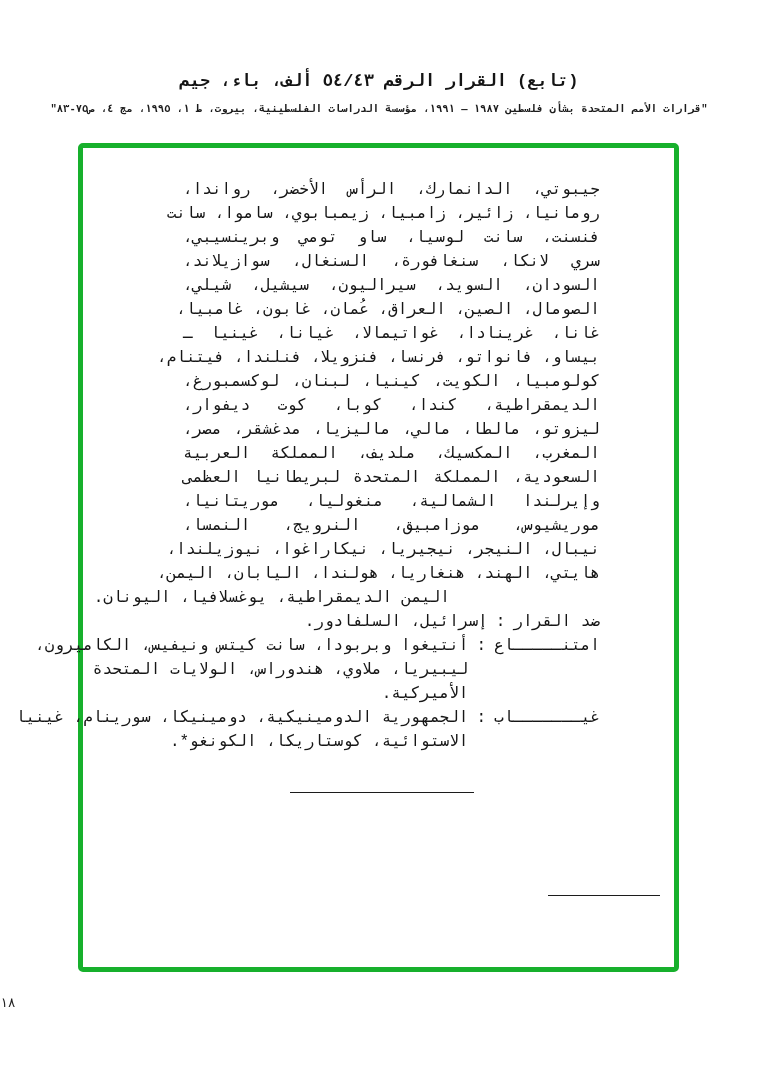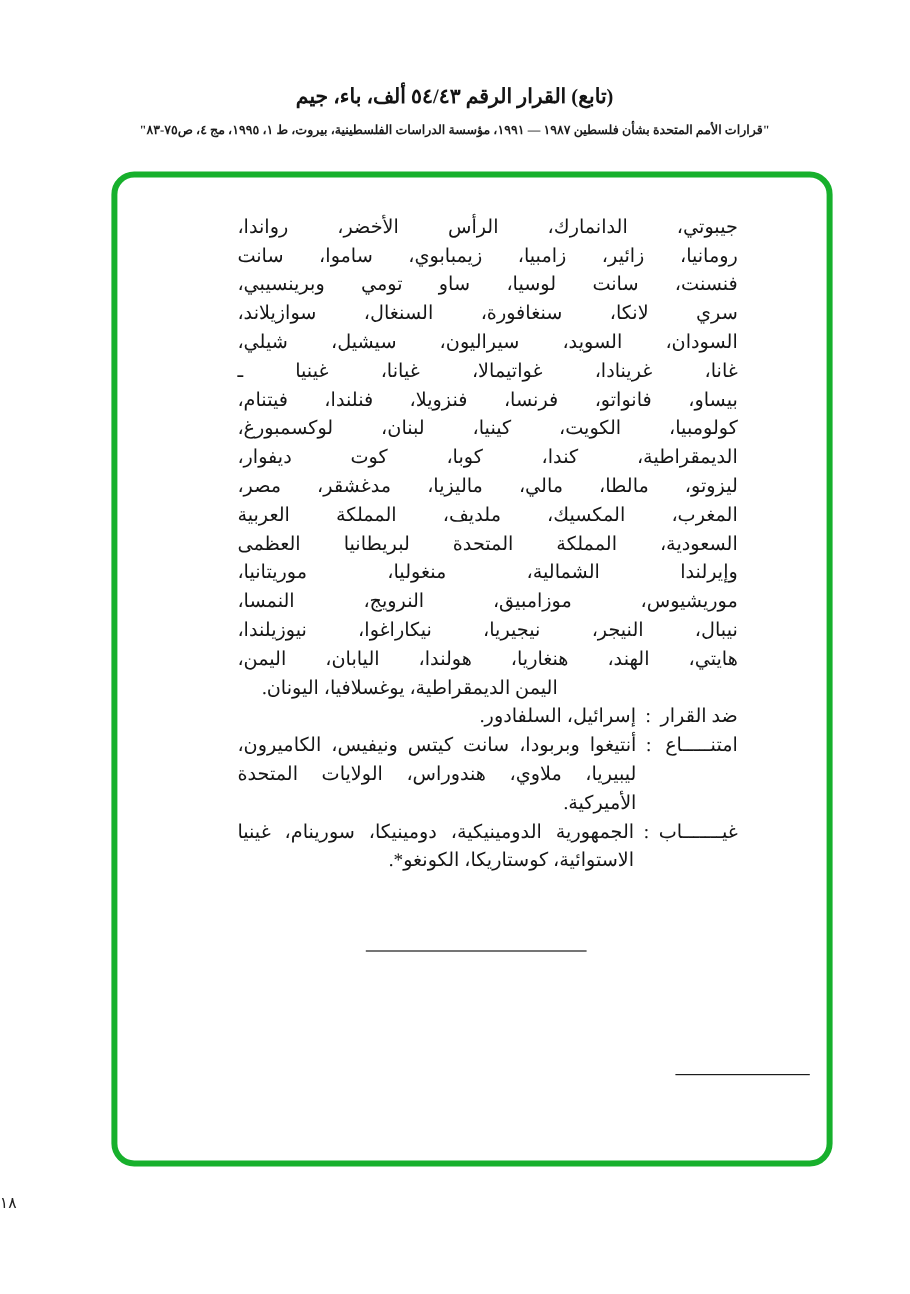--- a/index.html
+++ b/index.html
@@ -1,20 +1,20 @@
 <!DOCTYPE html>
 <html lang="ar" dir="rtl" style="--green: #17b02c;"><head>
 <meta charset="utf-8">
 <style>
   html,body{margin:0;padding:0;background:#ffffff;}
   .page{
     position:relative;
     width:758px;height:1078px;
     background:#ffffff;
-    font-family:Liberation Serif, serif;
+    font-family:Liberation Mono, monospace;
     color:#141414;
     overflow:hidden;
     direction:rtl;
     margin-left:19px;
   }
   
   .doc-title{
     position:absolute;top:70px;left:0;right:0;
     text-align:center;
     font-size:17px;font-weight:700;
@@ -22,24 +22,24 @@
   }
   .doc-subtitle{
     position:absolute;top:102px;left:0;right:0;
     text-align:center;
     font-size:10.5px;font-weight:700;
     color:#1b1b1b;
   }
   
   .frame{
     position:absolute;
-    left:93px;top:143px;
+    left:78px;top:143px;
     width:601px;height:829px;
     border:5px solid var(--green,#17b02c);
-    border-radius:19px;
+    border-radius:5px;
     box-sizing:border-box;
     background:#ffffff;
   }
   
   .text-block{
     position:absolute;
     top:30px;right:74px;
     width:417px;
     font-size:16px;
     line-height:24px;
@@ -104,20 +104,21 @@
   <div class="frame">
 
     <div class="text-block">
 
       <div>
         <div class="jline">جيبوتي، الدانمارك، الرأس الأخضر، رواندا،</div>
         <div class="jline">رومانيا، زائير، زامبيا، زيمبابوي، ساموا، سانت</div>
         <div class="jline">فنسنت، سانت لوسيا، ساو تومي وبرينسيبي،</div>
         <div class="jline">سري لانكا، سنغافورة، السنغال، سوازيلاند،</div>
         <div class="jline">السودان، السويد، سيراليون، سيشيل، شيلي،</div>
+        <div class="jline">الصومال، الصين، العراق، عُمان، غابون، غامبيا،</div>
         <div class="jline">غانا، غرينادا، غواتيمالا، غيانا، غينيا ـ</div>
         <div class="jline">بيساو، فانواتو، فرنسا، فنزويلا، فنلندا، فيتنام،</div>
         <div class="jline">كولومبيا، الكويت، كينيا، لبنان، لوكسمبورغ،</div>
         <div class="jline">الديمقراطية، كندا، كوبا، كوت ديفوار،</div>
         <div class="jline">ليزوتو، مالطا، مالي، ماليزيا، مدغشقر، مصر،</div>
         <div class="jline">المغرب، المكسيك، ملديف، المملكة العربية</div>
         <div class="jline">السعودية، المملكة المتحدة لبريطانيا العظمى</div>
         <div class="jline">وإيرلندا الشمالية، منغوليا، موريتانيا،</div>
         <div class="jline">موريشيوس، موزامبيق، النرويج، النمسا،</div>
         <div class="jline">نيبال، النيجر، نيجيريا، نيكاراغوا، نيوزيلندا،</div>

